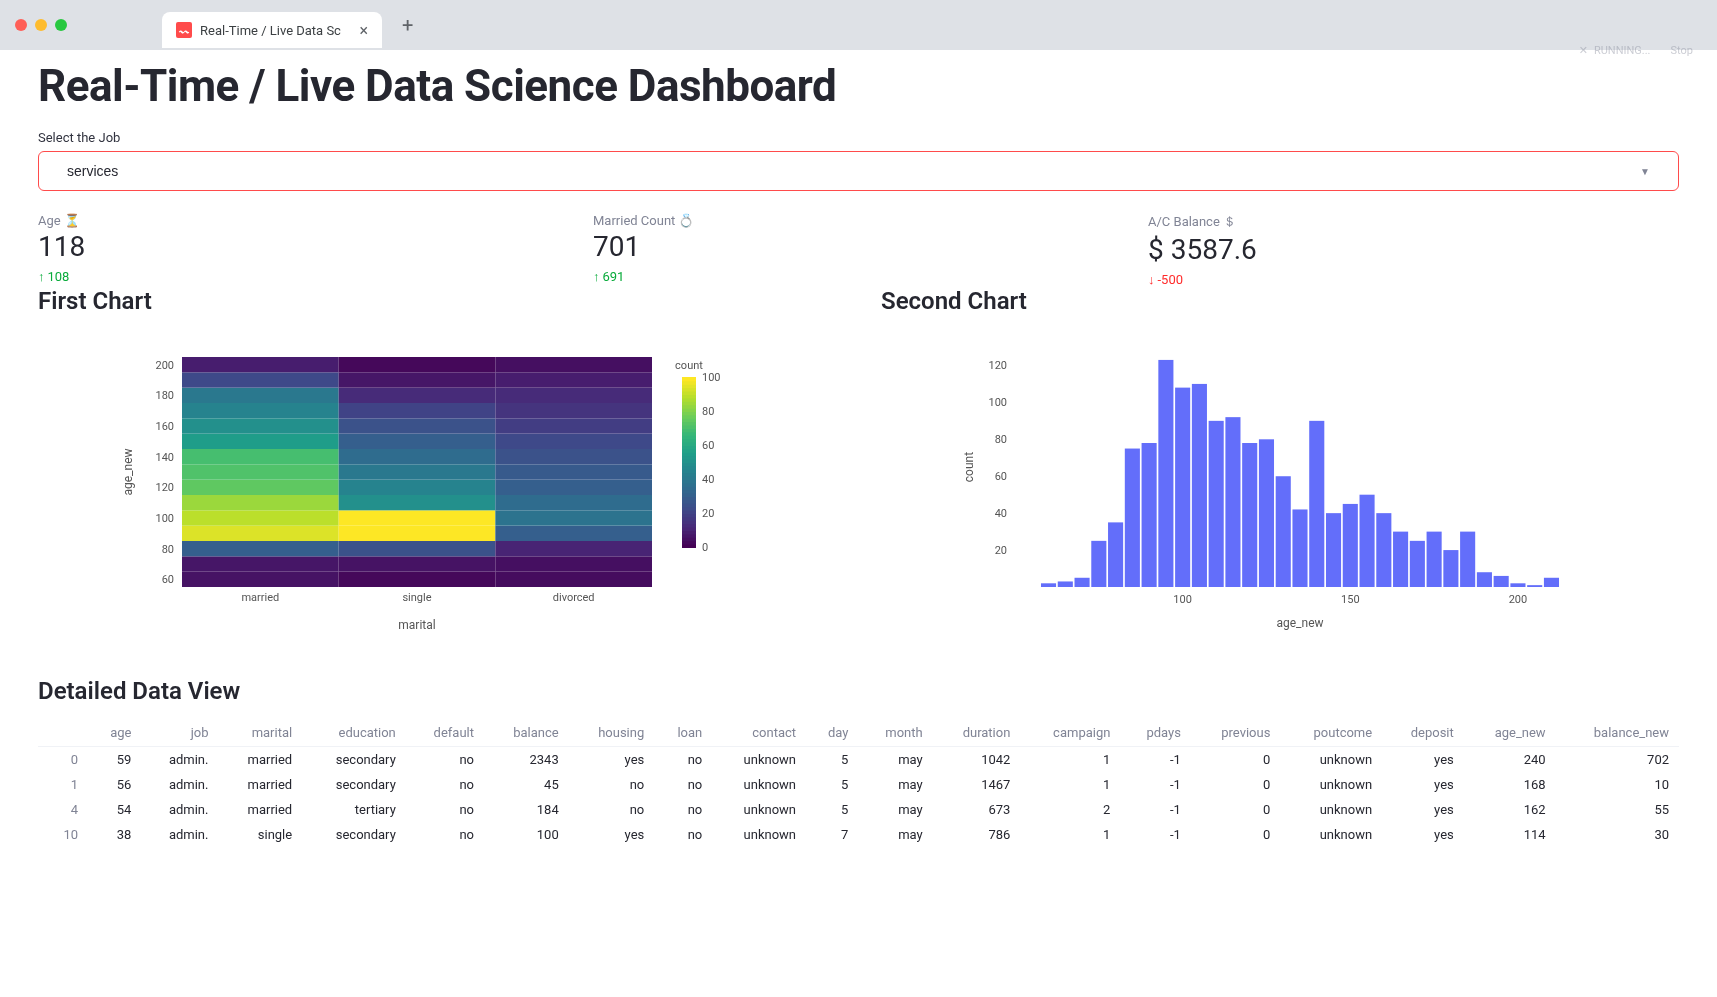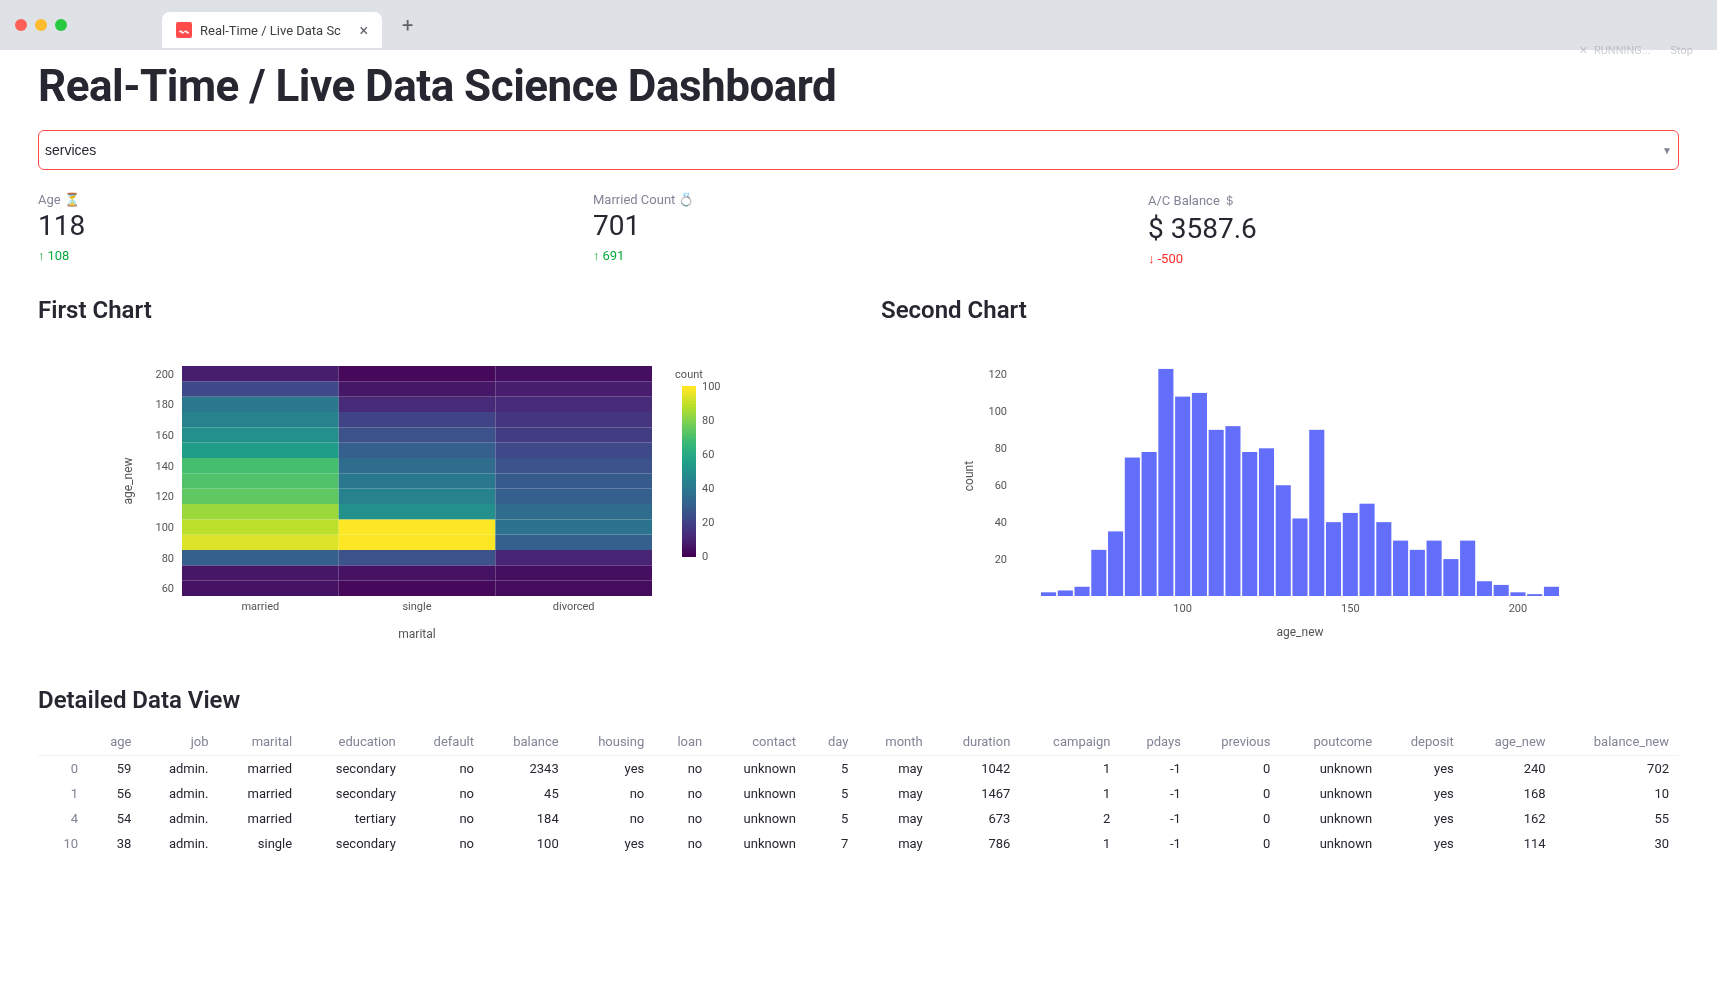--- a/index.html
+++ b/index.html
@@ -51,36 +51,36 @@
 }
 .status-running { display:flex; align-items:center; gap:6px; opacity:0.4; }
 .content { padding: 0 38px; }
 .page-title {
   font-size: 44px; font-weight: 700; color: #262730;
   margin-top: 10px; margin-bottom: 18px; letter-spacing: -0.5px;
 }
 .field-label { font-size: 13px; color: #31333f; margin-bottom: 6px; }
 .select-wrap {
   border: 1px solid #ff4b4b; border-radius: 6px;
-  display:flex; align-items:center; padding: 0 6px; height: 40px;
+  display:flex; align-items:center; padding: 0 28px; height: 40px;
   position: relative;
 }
 .select-input {
   border:none; outline:none; width:100%; font-size:14px; color:#262730;
   background:transparent;
 }
 .select-arrow { color:#808495; font-size:10px; }
 .metrics { display:flex; gap: 24px; margin-top: 22px; }
 .metric { flex:1; }
 .metric-label { font-size: 13px; color:#808495; display:flex; align-items:center; gap:4px; }
 .metric-value { font-size: 28px; font-weight: 400; color:#262730; margin-top: 2px; }
 .metric-delta { font-size: 13px; margin-top: 6px; display:flex; align-items:center; gap:3px; }
 .delta-up { color:#09ab3b; }
 .delta-down { color:#ff2b2b; }
-.charts { display:flex; gap:45px; margin-top:30px; }
+.charts { display:flex; gap:45px; }
 .chart-container { flex:1; }
 .chart-title { font-size: 24px; font-weight:600; color:#262730; margin-bottom: 12px; }
 .chart-svg { width: 100%; height: 310px; }
 .table-title { font-size: 24px; font-weight:600; margin-top: 36px; margin-bottom: 14px; }
 .data-table { width:100%; font-size:13px; border-collapse:collapse; }
 .data-table th { text-align:right; color:#808495; font-weight:400; padding:6px 10px; border-bottom:1px solid #f0f2f6;margin-top:16px; }
 .data-table th:nth-child(1),
 .data-table td:nth-child(1) { text-align:right; width:50px; color:#808495;}
 .data-table td { text-align:right; padding:5px 10px; color:#262730; }
 .txt-left { text-align:right; }
@@ -109,20 +109,21 @@
   <div class="status-running">
     <span>✕</span>
     <span>RUNNING...</span>
   </div>
   <span style="opacity:0.4;">Stop</span>
 </div>
 
 <div class="content">
   <h1 class="page-title">Real-Time / Live Data Science Dashboard</h1>
 
+  <div class="field-label">Select the Job</div>
   <div class="select-wrap">
     <input class="select-input" value="services" style="">
     <span class="select-arrow">▼</span>
   </div>
 
   <div class="metrics">
     <div class="metric">
       <div class="metric-label">Age ⏳</div>
       <div class="metric-value">118</div>
       <div class="metric-delta delta-up">

